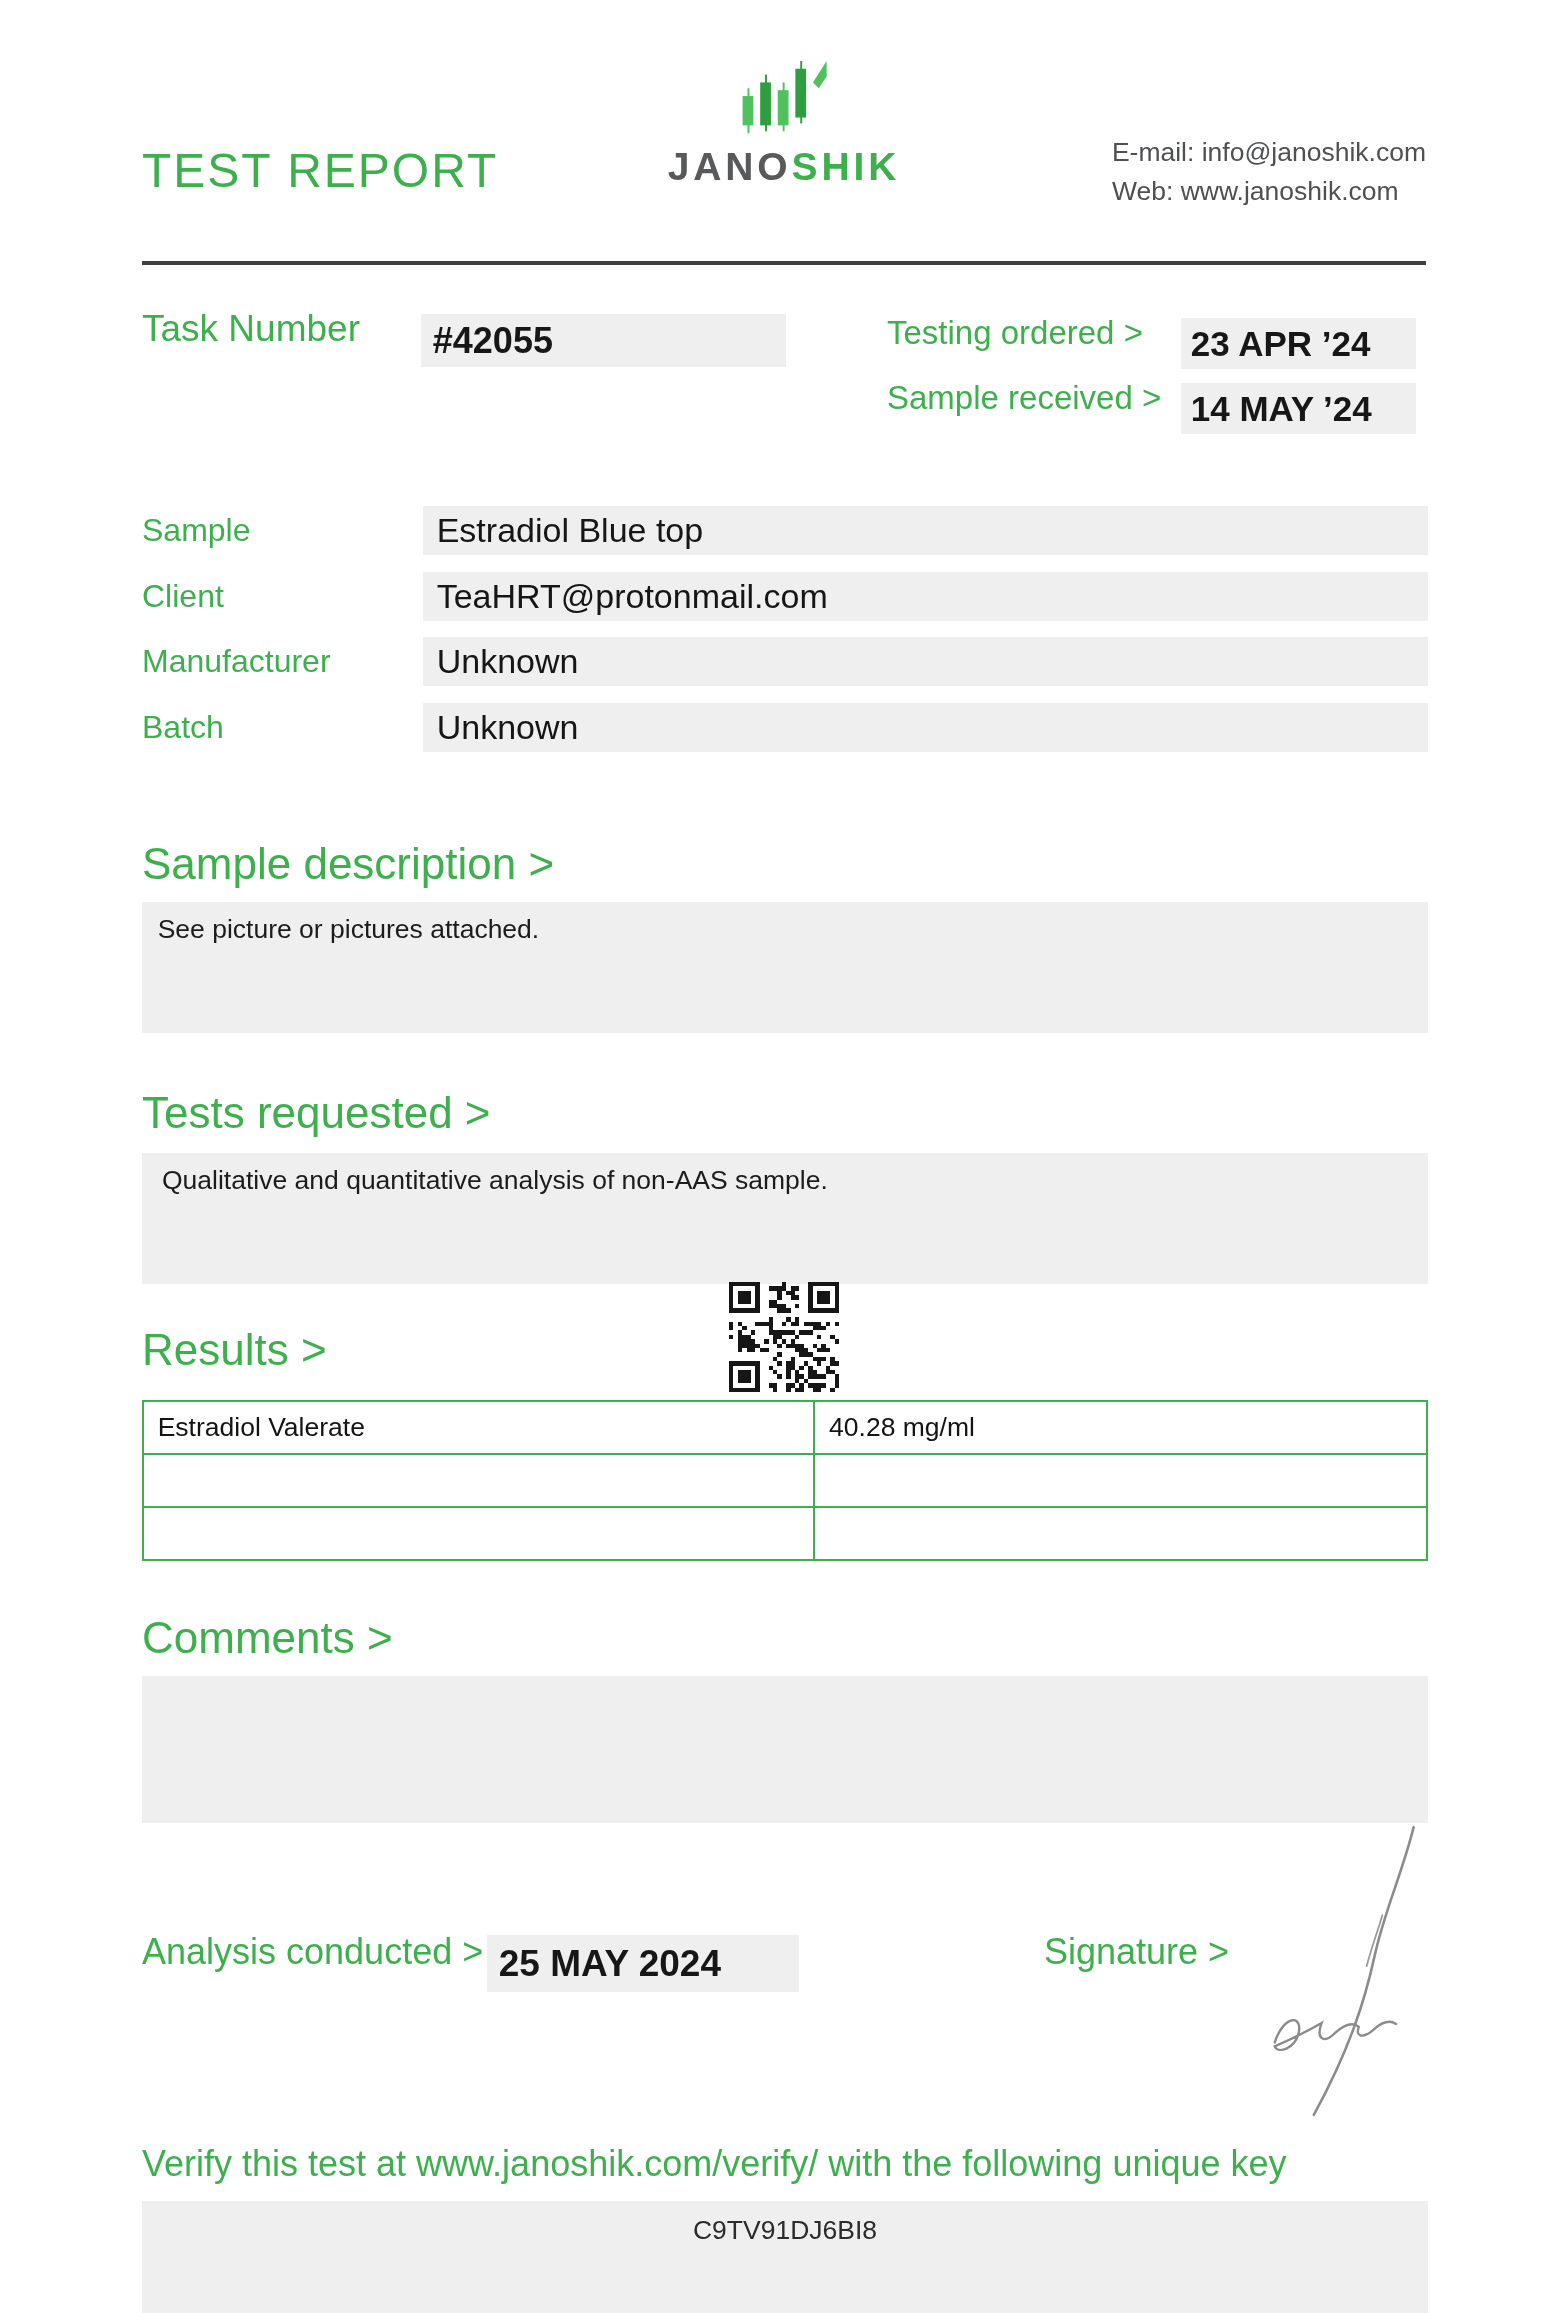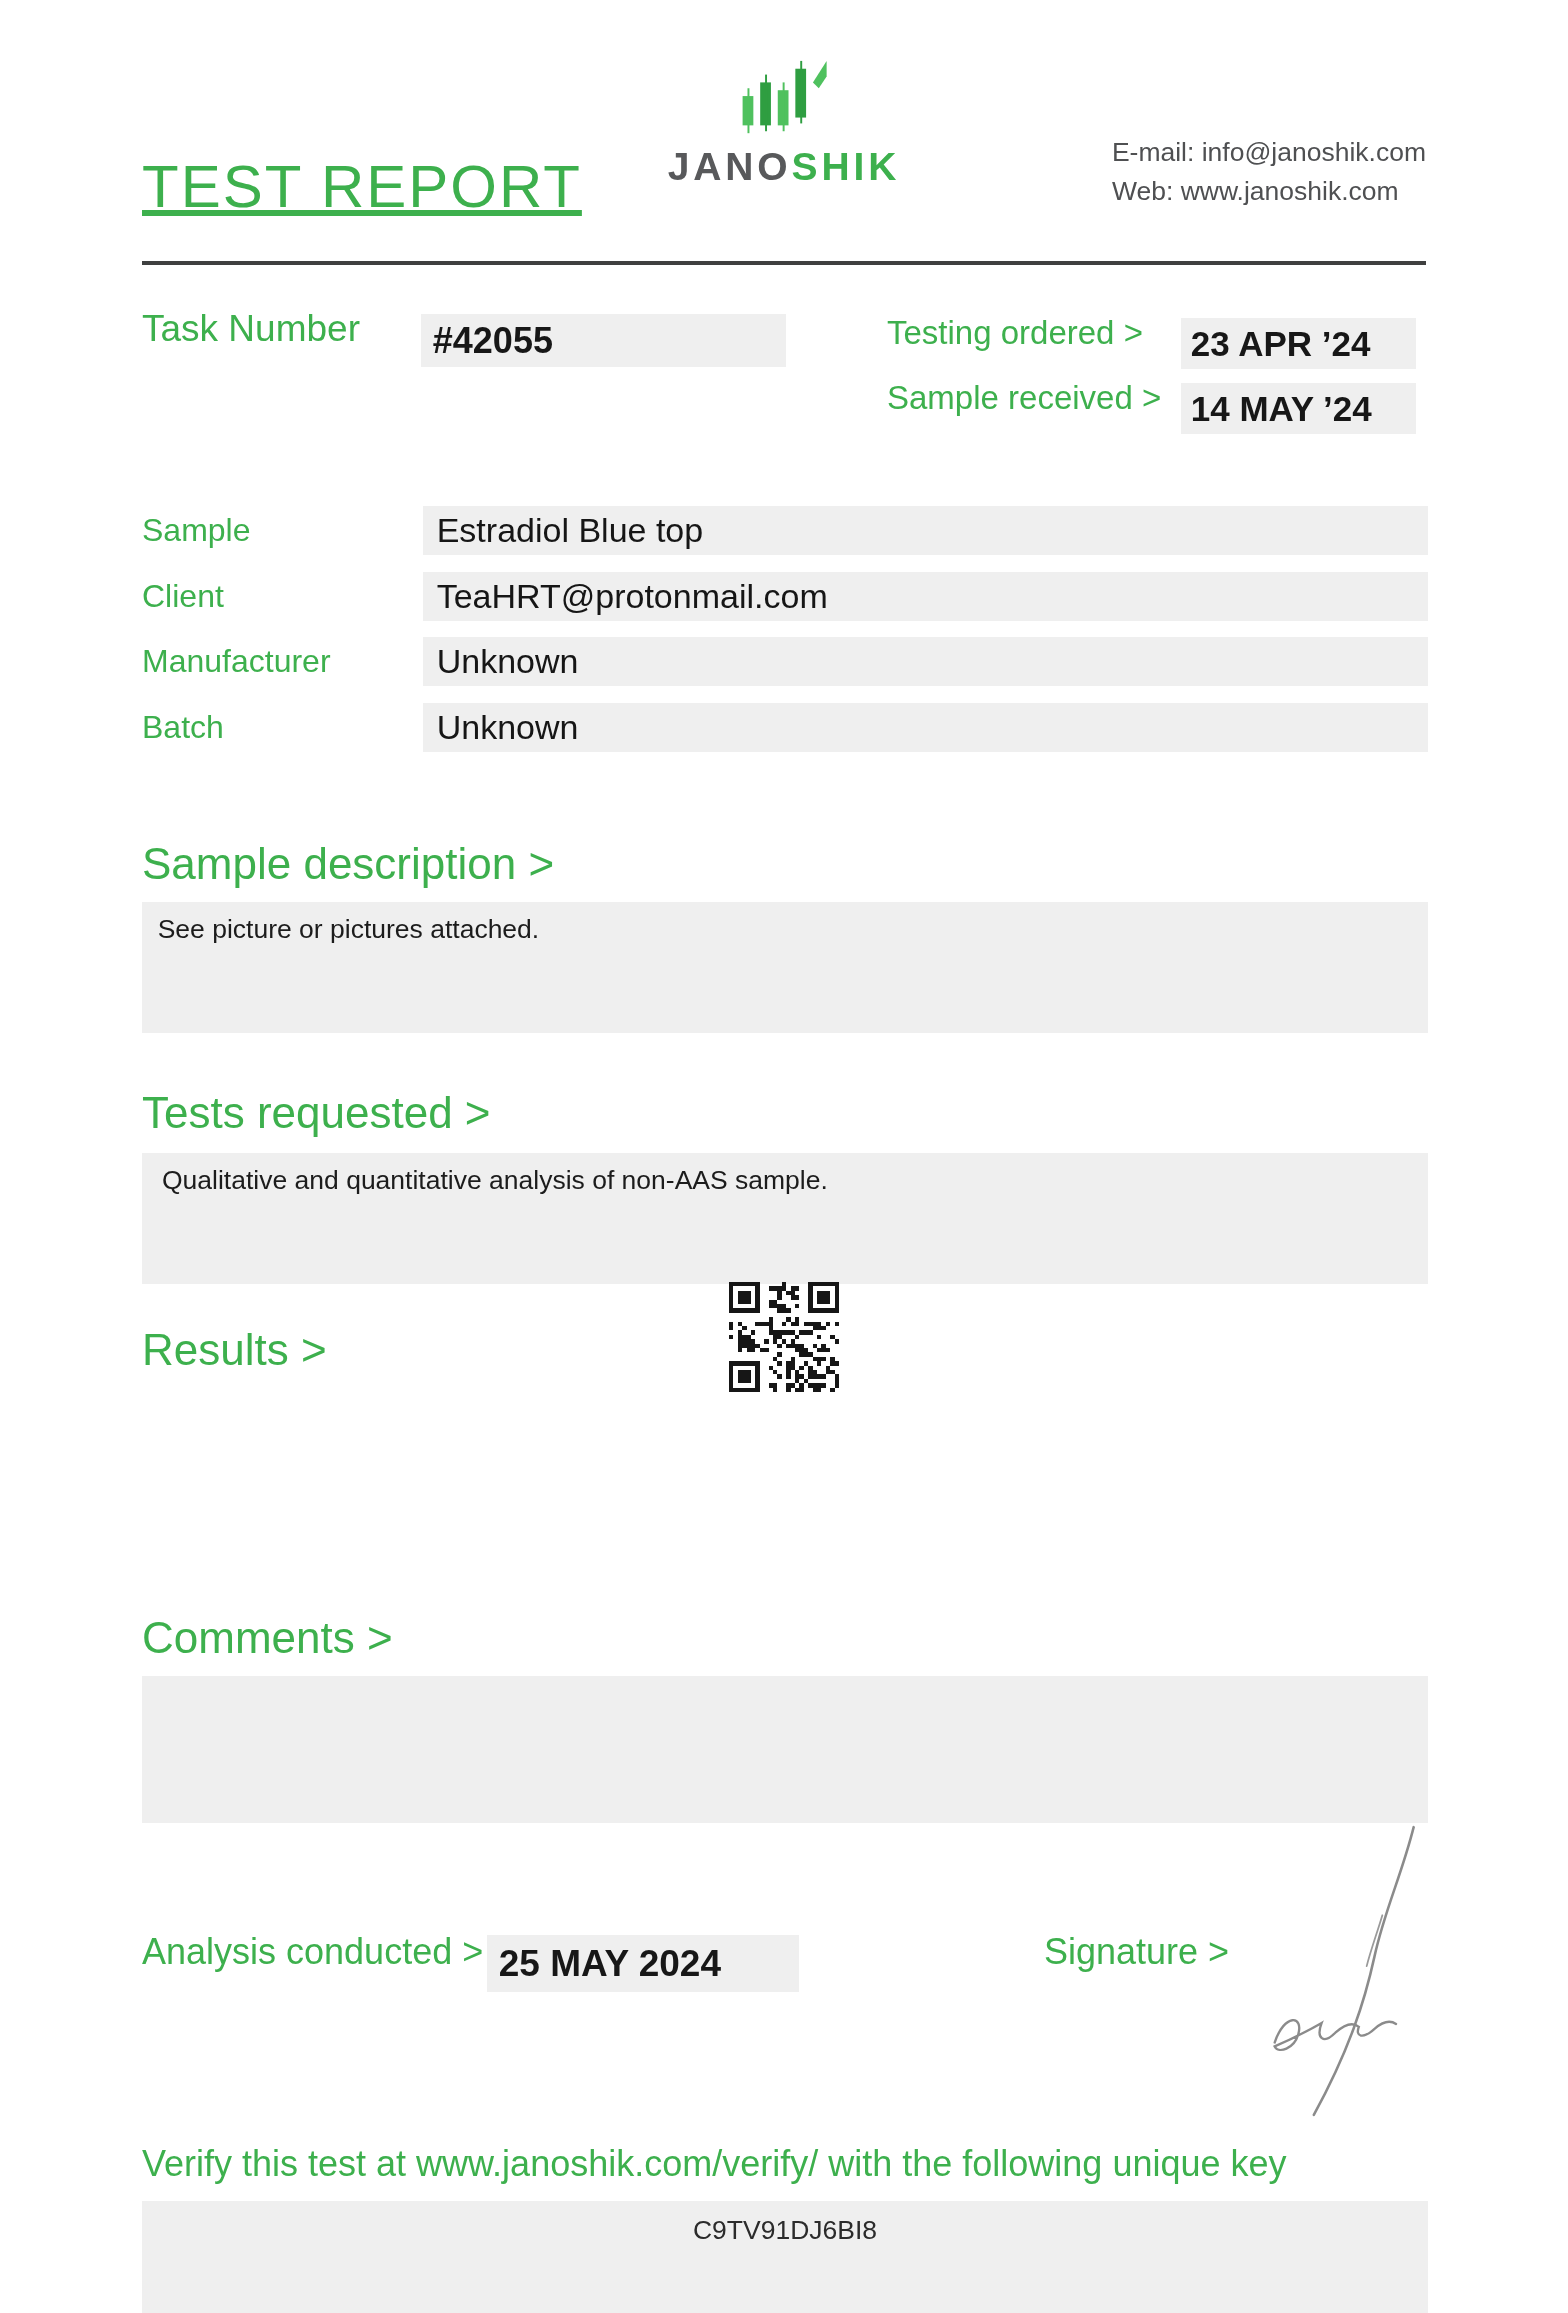--- a/index.html
+++ b/index.html
@@ -8,21 +8,21 @@
     --ink:#1c1c1c;
     --logo-gray:#58595b;
   }
   html,body{margin:0;padding:0;background:#ffffff;}
   .page{
     position:relative;width:1568px;height:2313px;overflow:hidden;
     background:#fff;font-family:"Liberation Sans",sans-serif;
     margin:0 auto;
   }
   
-  .title{position:absolute;left:142px;top:152px;font-size:60px;letter-spacing:2px;color:var(--accent);font-weight:400;text-decoration:underline;}
+  .title{position:absolute;left:142px;top:143px;font-size:48px;letter-spacing:2px;color:var(--accent);font-weight:400;}
   .logo{position:absolute;left:50%;top:57px;transform:translateX(-50%);text-align:center;}
   .logo-icon{display:block;margin:0 auto;}
   .logo-text{font-size:39px;font-weight:bold;letter-spacing:3.9px;margin-top:3.9px;white-space:nowrap;}
   .logo-text .p1{color:var(--logo-gray);}
   .logo-text .p2{color:var(--accent);}
   .contact{position:absolute;right:142px;top:133px;text-align:left;font-size:26.5px;color:#4f5052;line-height:39px;}
   .rule{position:absolute;left:142px;top:261px;width:1284px;height:3.9px;background:#3f4040;}
   
   .glabel{position:absolute;color:var(--accent);white-space:nowrap;}
   #task-label{left:142px;top:308px;font-size:37px;}
@@ -291,20 +291,36 @@
       <rect x="1" y="1" width="5" height="5" fill="#ffffff"></rect>
       <rect x="2" y="2" width="3" height="3" fill="#161616"></rect>
       <rect x="18" y="0" width="7" height="7" fill="#161616"></rect>
       <rect x="19" y="1" width="5" height="5" fill="#ffffff"></rect>
       <rect x="20" y="2" width="3" height="3" fill="#161616"></rect>
       <rect x="0" y="18" width="7" height="7" fill="#161616"></rect>
       <rect x="1" y="19" width="5" height="5" fill="#ffffff"></rect>
       <rect x="2" y="20" width="3" height="3" fill="#161616"></rect>
     </svg>
 
+  <table id="results-table">
+    <tbody>
+      <tr>
+        <td class="c1">Estradiol Valerate</td>
+        <td>40.28 mg/ml</td>
+      </tr>
+      <tr>
+        <td class="c1"></td>
+        <td></td>
+      </tr>
+      <tr>
+        <td class="c1"></td>
+        <td></td>
+      </tr>
+    </tbody>
+  </table>
 
   <div class="sec-h" id="comments-h">Comments &gt;</div>
   <div class="sec-box" id="comments-box"></div>
 
   <div class="glabel" id="analysis-label">Analysis conducted &gt;</div>
   <div class="vbox" id="analysis-value">25 MAY 2024</div>
 
   <div class="glabel" id="signature-label">Signature &gt;</div>
   <svg id="signature-svg" width="186" height="304" viewBox="0 0 190 310">
     <path d="M158 6 C146 54 128 92 118 138 C108 184 92 234 56 300" fill="none" stroke="#8b8b8b" stroke-width="2.6" stroke-linecap="round"></path>

